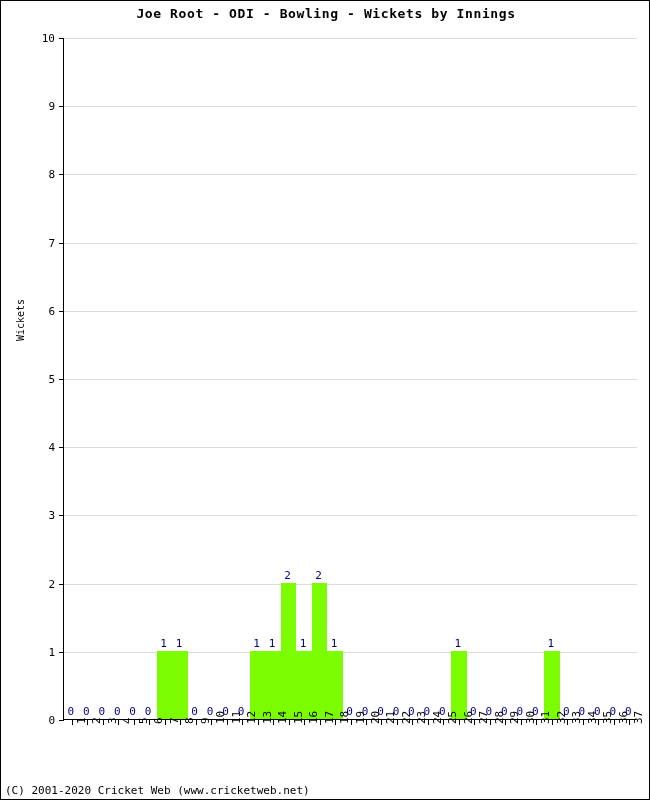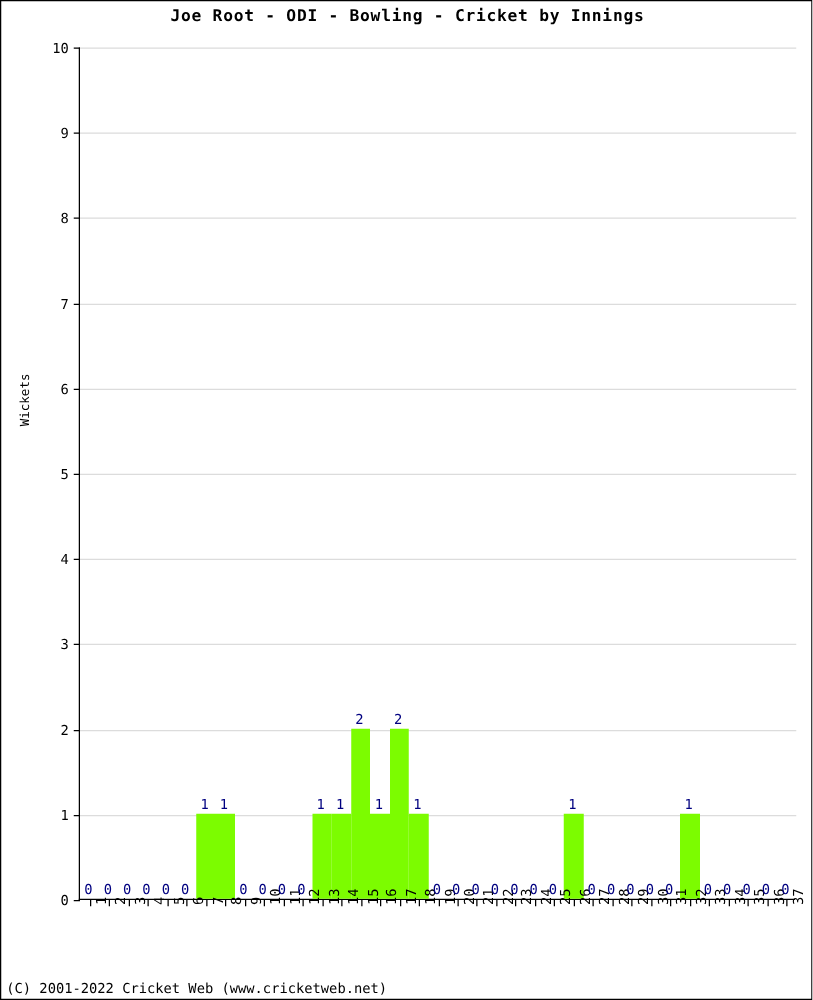--- a/index.html
+++ b/index.html
@@ -139,21 +139,21 @@
     font-size: 11px;
     color: #000000;
     white-space: pre;
   }
 </style>
 </head>
 <body>
 
 <div id="page">
 
-  <div id="chart-title">Joe Root - ODI - Bowling - Cricket by Innings</div>
+  <div id="chart-title">Joe Root - ODI - Bowling - Wickets by Innings</div>
 
   <div id="y-axis-title">Wickets</div>
 
   <div id="plot-area">
       <div class="ytick" style="top: 682px;"></div>
       <div class="gridline" style="top: 613.8px;"></div>
       <div class="ytick" style="top: 613.8px;"></div>
       <div class="gridline" style="top: 545.6px;"></div>
       <div class="ytick" style="top: 545.6px;"></div>
       <div class="gridline" style="top: 477.4px;"></div>
@@ -215,21 +215,21 @@
       <div class="bar" style="left: 480.081px; width: 15.4865px; height: 68.2px; background: rgb(124, 252, 0);"></div>
       <div class="xtick" style="left: 487.824px;"></div>
       <div class="xtick" style="left: 503.311px;"></div>
       <div class="xtick" style="left: 518.797px;"></div>
       <div class="xtick" style="left: 534.284px;"></div>
       <div class="xtick" style="left: 549.77px;"></div>
       <div class="xtick" style="left: 565.257px;"></div>
     </div>
 
 
-  <div id="footer">(C) 2001-2022 Cricket Web (www.cricketweb.net)</div>
+  <div id="footer">(C) 2001-2020 Cricket Web (www.cricketweb.net)</div>
 
 <div class="ylabel" style="left: 14px; top: 714px;">0</div>
     <div class="ylabel" style="left: 14px; top: 645.8px;">1</div>
     <div class="ylabel" style="left: 14px; top: 577.6px;">2</div>
     <div class="ylabel" style="left: 14px; top: 509.4px;">3</div>
     <div class="ylabel" style="left: 14px; top: 441.2px;">4</div>
     <div class="ylabel" style="left: 14px; top: 373px;">5</div>
     <div class="ylabel" style="left: 14px; top: 304.8px;">6</div>
     <div class="ylabel" style="left: 14px; top: 236.6px;">7</div>
     <div class="ylabel" style="left: 14px; top: 168.4px;">8</div>

